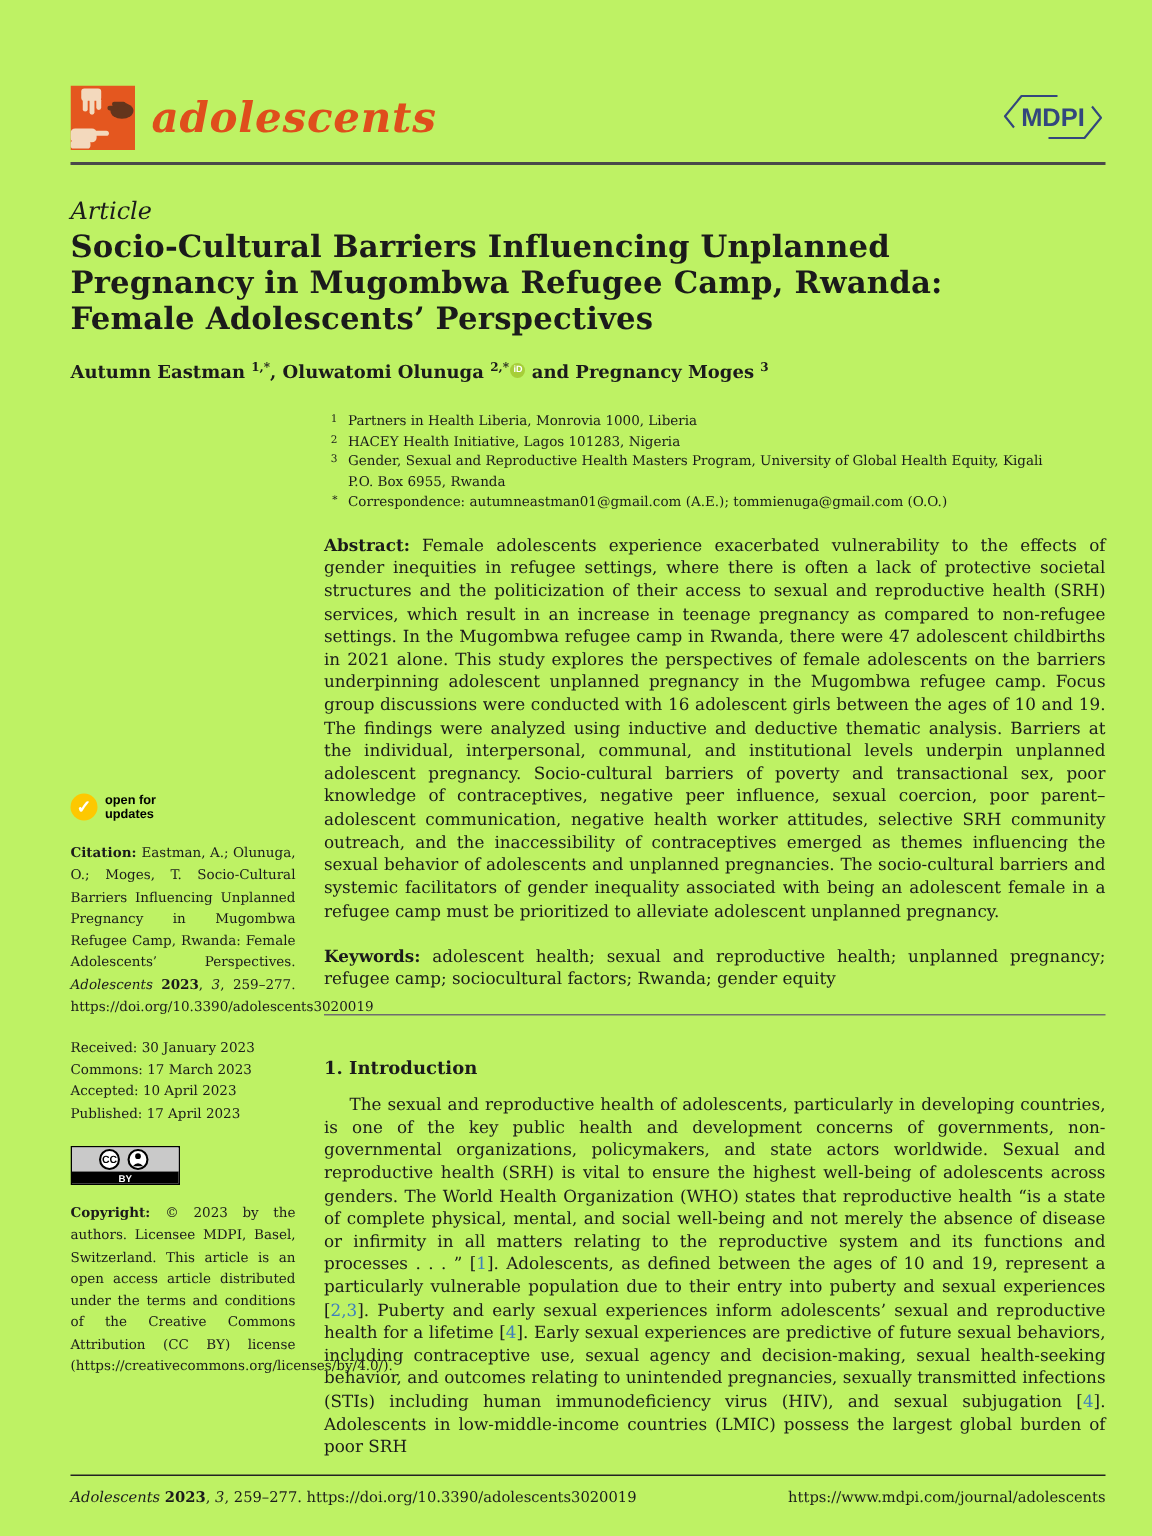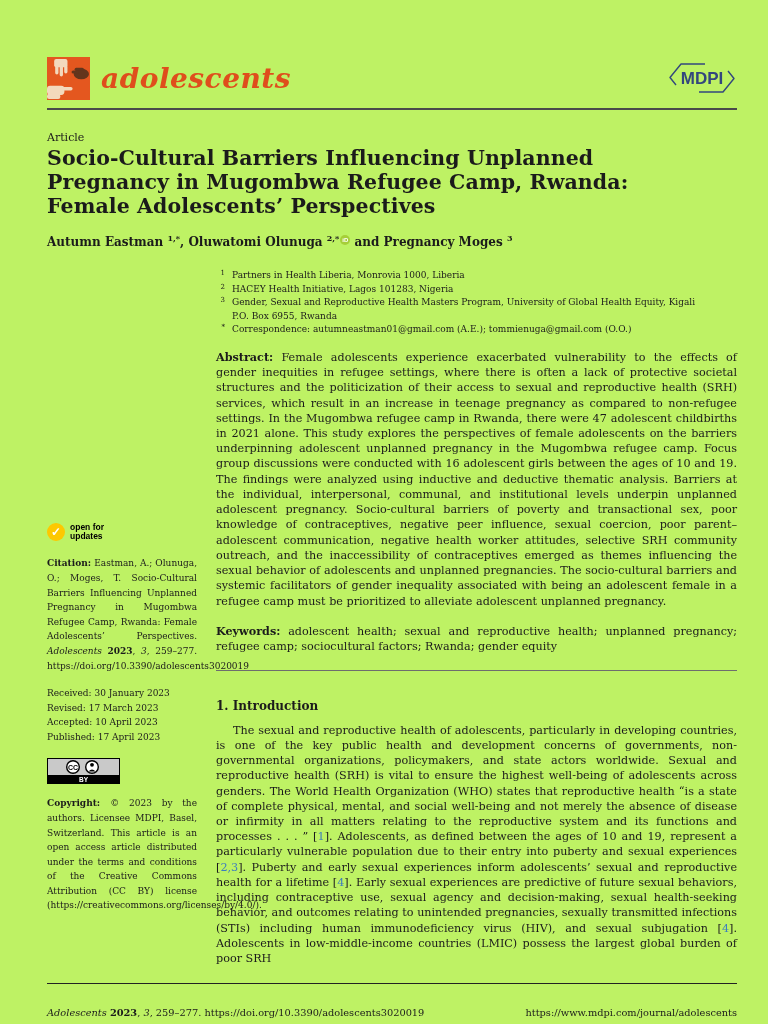--- a/index.html
+++ b/index.html
@@ -20,21 +20,21 @@
   .brand { display: flex; align-items: center; gap: 11px; }
   .brand-icon { width: 43px; height: 43px; display: block; }
   .wordmark {
     font-size: 28px; font-style: italic; font-weight: bold;
     color: #df4e1c; letter-spacing: 0.5px;
   }
   .mdpi-logo { margin-top: 3px; }
   .hdr-rule { border: none; border-top: 2px solid #4a4a4a; margin-top: 8px; }
 
   
-  .article-label { margin-top: 21px; font-size: 11px; }
+  .article-label { margin-top: 21px; font-style: italic; font-size: 16px; }
   .title {
     margin-top: 3px; max-width: 640px;
     font-size: 20.5px; font-weight: bold; line-height: 1.16;
     letter-spacing: 0.1px;
   }
   .authors { margin-top: 15px; font-size: 12px; font-weight: bold; }
   .authors sup { font-size: 8px; font-weight: bold; }
   .orcid {
     display: inline-block; width: 10px; height: 10px; border-radius: 50%;
     background: #a6ce39; color: #fff; font-family: "Liberation Sans", sans-serif;
@@ -81,21 +81,21 @@
   .kw-rule { border: none; border-top: 1px solid #6e6e6e; margin-top: 16px; }
   .sec-head { margin-top: 27px; font-weight: bold; font-size: 12px; }
   .intro-p { margin-top: 8px; text-align: justify; text-indent: 17px; }
   .ref { color: #3d7dbf; cursor: pointer; }
 
   
   .pfooter { position: absolute; left: 47px; right: 31px; top: 983px; }
   .pfooter-rule { border: none; border-top: 1.5px solid #222; }
   .pfooter-row {
     display: flex; justify-content: space-between;
-    margin-top: 23px; font-size: 9.8px;
+    margin-top: 9px; font-size: 9.8px;
   }
 </style>
 </head>
 <body>
 
 <div class="page">
   <div class="content">
 
     <div class="hdr">
       <div class="brand">
@@ -163,21 +163,21 @@
             <span>open for</span><br>
             <span>updates</span>
           </span>
         </div>
 
         <div class="side-block first"><span class="bold">Citation: </span><span>Eastman, A.; Olunuga, O.; Moges, T. Socio-Cultural Barriers Influencing Unplanned Pregnancy in Mugombwa Refugee Camp, Rwanda: Female Adolescents’ Perspectives. </span><span class="ital">Adolescents </span><span class="bold">2023</span><span>, </span><span class="ital">3</span><span>, 259–277. </span><a class="plainlink" href="#">https://doi.org/10.3390/adolescents3020019</a></div>
 
 
         <div class="dates">
           <div><span>Received: </span><span>30 January 2023</span></div>
-          <div><span>Revised: </span><span>17 March 2023</span></div>
+          <div><span>Commons: </span><span>17 March 2023</span></div>
           <div><span>Accepted: </span><span>10 April 2023</span></div>
           <div><span>Published: </span><span>17 April 2023</span></div>
         </div>
 
         <svg class="cc-badge" width="73" height="26" viewBox="0 0 73 26">
           <rect x="0.5" y="0.5" width="72" height="25" fill="#ffffff" stroke="#000"></rect>
           <rect x="1" y="1" width="71" height="16" fill="#c9c9c9"></rect>
           <rect x="1" y="17" width="71" height="8" fill="#000"></rect>
           <text x="36.5" y="23.7" fill="#fff" font-size="6.5" font-weight="bold" text-anchor="middle" font-family="Liberation Sans, sans-serif">BY</text>
           <circle cx="26" cy="9" r="6.3" fill="#fff" stroke="#000" stroke-width="1.4"></circle>

